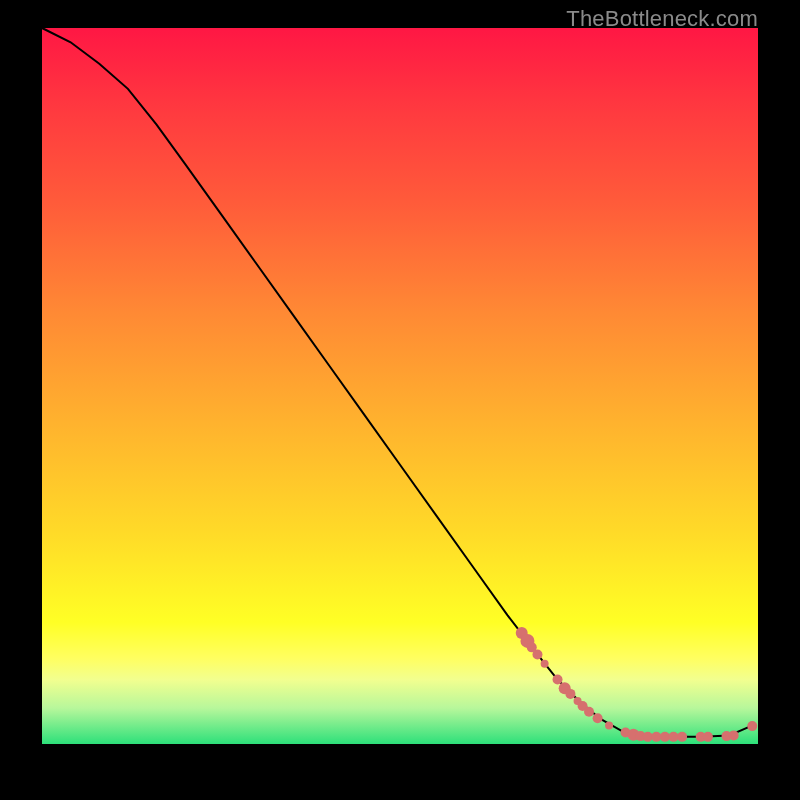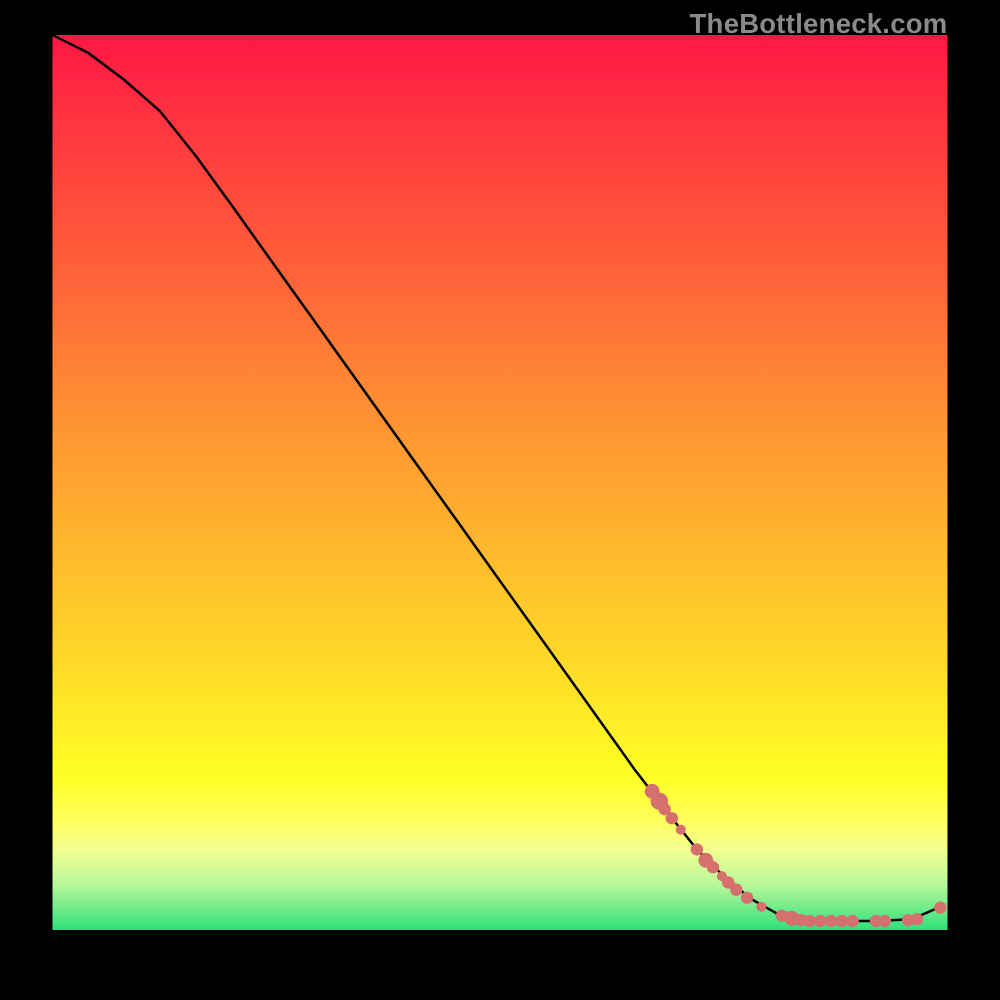--- a/index.html
+++ b/index.html
@@ -46,21 +46,21 @@
     width: 716px;
     height: 716px;
     overflow: visible;
   }
   .watermark {
     position: absolute;
     top: 6px;
     right: 42px;
     color: #8a8a8a;
     font-size: 22px;
-    font-weight: 700;
+    font-weight: 400;
     letter-spacing: 0.2px;
     user-select: none;
   }
 </style>
 </head>
 <body>
 
 <div class="frame">
   <div class="watermark">TheBottleneck.com</div>
   <div class="plot">

